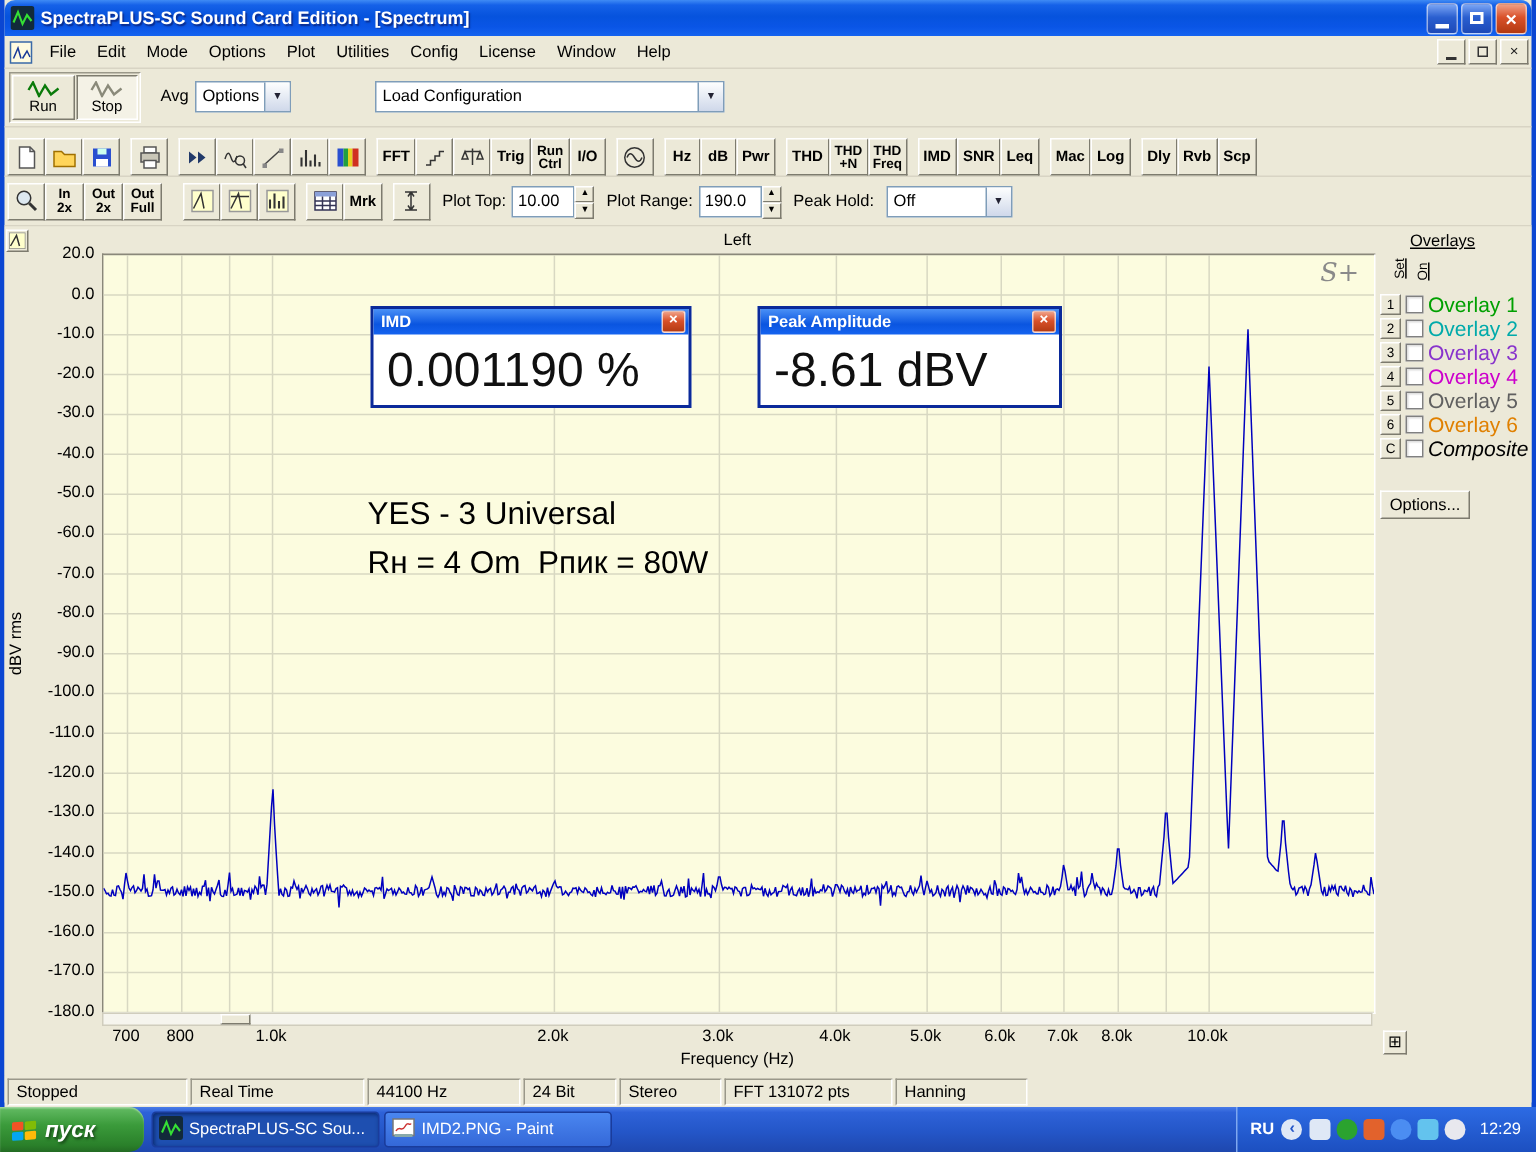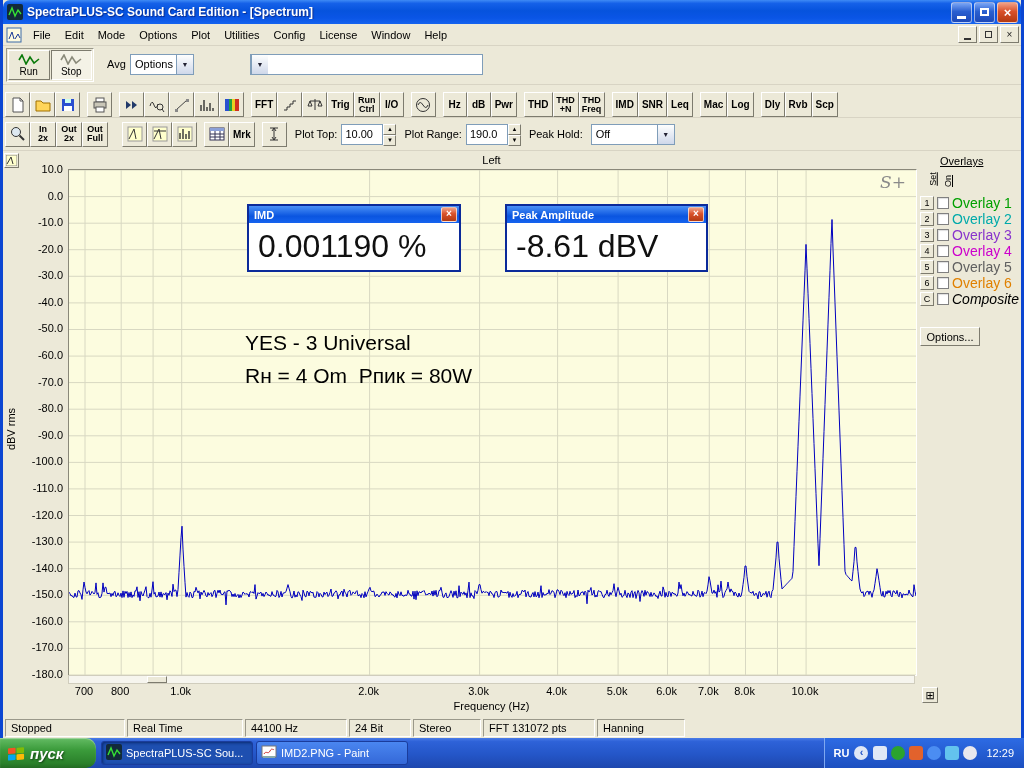--- a/index.html
+++ b/index.html
@@ -192,20 +192,21 @@
             </svg>
         <span>Stop</span>
       </button>
     </div>
     <span class="lbl avg-lbl">Avg</span>
     <div class="combo avg-combo">
       <span class="combo-text">Options</span>
       <span class="combo-arrow">▼</span>
     </div>
     <div class="combo config-combo">
+      <span class="combo-text">Load Configuration</span>
       <span class="combo-arrow">▼</span>
     </div>
   </div>
 
   <div class="toolbar t2">
     <button class="btn3d tb">
           <svg width="16" height="16" viewBox="0 0 16 16">
             <path d="M3 1 h7 l3 3 v11 H3 z" fill="#fff" stroke="#555"></path>
             <path d="M10 1 v3 h3" fill="none" stroke="#555"></path>
           </svg>
@@ -407,21 +408,21 @@
     <div class="plot-frame">
       <svg id="plot-svg" width="847" height="505">
         <rect id="plot-bg" x="0" y="0" width="847" height="505" fill="#FCFCDF"></rect>
         <path id="gridpath" fill="none" stroke-width="1" stroke="#D8D8C2" d="M0 0.0H847M0 26.6H847M0 53.2H847M0 79.7H847M0 106.3H847M0 132.9H847M0 159.5H847M0 186.1H847M0 212.6H847M0 239.2H847M0 265.8H847M0 292.4H847M0 318.9H847M0 345.5H847M0 372.1H847M0 398.7H847M0 425.3H847M0 451.8H847M0 478.4H847M0 505.0H847M16.0 0V505M52.2 0V505M84.1 0V505M112.7 0V505M300.6 0V505M410.6 0V505M488.6 0V505M549.1 0V505M598.5 0V505M640.3 0V505M676.5 0V505M708.5 0V505M737.1 0V505"></path>
         <polyline id="trace" fill="none" stroke-width="1" stroke="#0000BE" points="0,422.1 1,423.7 2,425.9 3,425.5 4,427.1 5,427.4 6,423.1 7,426.8 8,427.1 9,420.9 10,420.6 11,423.0 12,424.8 13,429.4 14,419.8 15,412.0 16,417.4 17,422.0 18,423.8 19,421.7 20,420.6 21,425.1 22,423.8 23,421.4 24,422.6 25,424.0 26,422.3 27,412.9 28,424.4 29,422.7 30,427.5 31,427.4 32,427.1 33,423.3 34,412.9 35,422.1 36,417.3 37,417.3 38,423.4 39,423.5 40,423.5 41,423.0 42,426.7 43,423.4 44,425.6 45,422.1 46,421.3 47,426.7 48,425.9 49,422.8 50,425.3 51,426.5 52,423.1 53,427.6 54,420.9 55,427.3 56,421.3 57,423.6 58,421.4 59,427.5 60,422.5 61,427.1 62,421.9 63,427.6 64,424.9 65,426.4 66,420.9 67,420.9 68,416.8 69,427.4 70,421.7 71,430.8 72,421.5 73,424.4 74,426.0 75,423.0 76,420.1 77,416.7 78,426.5 79,427.6 80,427.7 81,423.3 82,427.2 83,420.0 84,411.7 85,424.2 86,422.3 87,426.9 88,426.6 89,426.0 90,422.0 91,427.1 92,421.9 93,427.3 94,423.7 95,424.0 96,424.7 97,422.6 98,429.8 99,423.1 100,425.3 101,420.8 102,422.3 103,426.5 104,414.2 105,421.6 106,420.1 107,420.2 108,426.6 109,419.6 110,402.3 111,385.1 112,367.8 113,356.2 114,379.1 115,396.4 116,412.3 117,427.1 118,422.5 119,426.3 120,427.3 121,422.1 122,423.3 123,427.6 124,427.3 125,421.4 126,422.0 127,417.3 128,420.5 129,422.9 130,420.8 131,428.9 132,422.0 133,424.8 134,422.7 135,420.4 136,422.6 137,425.8 138,426.9 139,422.5 140,425.2 141,423.7 142,422.6 143,426.7 144,424.6 145,420.9 146,420.4 147,427.6 148,423.4 149,420.2 150,422.9 151,420.0 152,424.2 153,424.3 154,424.8 155,422.4 156,421.8 157,434.9 158,420.8 159,421.4 160,420.0 161,421.3 162,422.0 163,426.6 164,424.0 165,426.7 166,423.5 167,426.9 168,425.6 169,424.4 170,427.9 171,424.7 172,427.5 173,425.1 174,422.0 175,422.9 176,424.4 177,423.4 178,424.3 179,424.0 180,427.0 181,422.0 182,421.7 183,422.7 184,421.8 185,423.5 186,414.6 187,429.1 188,426.0 189,422.6 190,423.7 191,423.0 192,422.2 193,426.1 194,423.4 195,426.6 196,424.6 197,422.0 198,423.3 199,425.3 200,424.7 201,426.1 202,426.2 203,421.6 204,425.1 205,425.2 206,426.7 207,426.2 208,420.4 209,421.9 210,427.5 211,425.7 212,421.4 213,427.0 214,423.3 215,422.9 216,422.6 217,421.7 218,418.1 219,414.6 220,418.2 221,421.8 222,426.4 223,428.1 224,425.8 225,421.0 226,427.2 227,424.9 228,426.9 229,421.8 230,422.3 231,425.0 232,426.6 233,430.5 234,420.1 235,423.0 236,426.4 237,426.9 238,421.2 239,422.0 240,425.9 241,421.6 242,421.8 243,423.1 244,422.2 245,427.2 246,427.1 247,427.3 248,421.6 249,422.6 250,426.9 251,423.3 252,424.3 253,426.7 254,427.0 255,422.1 256,424.6 257,423.0 258,422.2 259,426.6 260,425.2 261,422.4 262,419.0 263,426.4 264,426.0 265,423.1 266,422.5 267,420.8 268,422.6 269,428.9 270,424.8 271,424.8 272,422.0 273,421.0 274,426.4 275,419.2 276,422.6 277,423.5 278,427.0 279,421.9 280,420.8 281,420.4 282,425.3 283,424.3 284,421.9 285,422.9 286,423.9 287,421.6 288,420.6 289,425.7 290,425.4 291,424.5 292,427.7 293,423.5 294,424.6 295,427.8 296,421.7 297,426.9 298,424.1 299,421.6 300,419.0 301,417.3 302,420.9 303,421.9 304,421.2 305,421.3 306,426.6 307,426.0 308,424.1 309,425.5 310,427.0 311,425.1 312,424.6 313,422.1 314,422.3 315,421.9 316,425.4 317,421.7 318,423.3 319,424.5 320,425.0 321,421.9 322,423.0 323,425.0 324,424.6 325,426.4 326,427.1 327,423.4 328,427.9 329,421.4 330,424.4 331,425.6 332,421.8 333,425.5 334,425.5 335,426.4 336,424.8 337,425.5 338,425.1 339,420.3 340,423.8 341,424.1 342,426.0 343,426.1 344,421.2 345,429.1 346,421.2 347,429.7 348,420.8 349,425.6 350,421.8 351,422.1 352,423.0 353,421.3 354,421.5 355,420.5 356,422.8 357,425.2 358,424.2 359,424.6 360,423.0 361,424.1 362,424.5 363,421.0 364,426.1 365,420.6 366,425.1 367,420.3 368,426.8 369,425.4 370,420.6 371,420.4 372,417.3 373,422.2 374,427.2 375,427.3 376,424.3 377,422.9 378,427.6 379,427.4 380,426.7 381,423.5 382,420.7 383,423.5 384,427.4 385,421.2 386,425.4 387,420.8 388,427.9 389,427.5 390,415.7 391,426.7 392,422.1 393,423.5 394,424.3 395,421.8 396,425.1 397,422.9 398,427.8 399,420.5 400,412.1 401,427.6 402,422.8 403,426.0 404,425.9 405,428.6 406,420.6 407,421.6 408,423.8 409,420.2 410,414.6 411,414.6 412,419.7 413,423.2 414,421.5 415,421.7 416,422.8 417,421.5 418,422.5 419,422.3 420,425.7 421,421.3 422,421.9 423,424.0 424,424.4 425,427.6 426,422.5 427,421.6 428,421.6 429,427.1 430,426.9 431,425.7 432,420.0 433,422.5 434,421.9 435,423.0 436,422.2 437,422.8 438,423.1 439,421.4 440,427.5 441,422.2 442,425.9 443,427.4 444,423.5 445,426.6 446,425.5 447,424.9 448,421.4 449,427.7 450,424.5 451,424.4 452,424.1 453,420.3 454,421.0 455,421.8 456,420.0 457,426.9 458,423.2 459,421.5 460,426.4 461,426.7 462,427.1 463,424.1 464,422.5 465,426.9 466,421.6 467,426.8 468,426.0 469,422.1 470,427.8 471,423.7 472,415.7 473,427.5 474,422.5 475,425.3 476,424.6 477,425.0 478,423.2 479,423.9 480,419.6 481,424.5 482,423.2 483,420.6 484,421.4 485,422.2 486,427.7 487,424.2 488,419.9 489,419.9 490,421.7 491,424.6 492,420.2 493,421.2 494,424.1 495,425.7 496,422.7 497,427.7 498,421.4 499,424.5 500,425.5 501,421.3 502,424.4 503,423.5 504,423.3 505,420.5 506,427.6 507,425.5 508,426.7 509,420.0 510,425.9 511,425.1 512,422.4 513,422.4 514,421.7 515,425.1 516,421.1 517,422.5 518,433.8 519,420.2 520,422.1 521,420.3 522,417.5 523,425.1 524,423.8 525,420.2 526,427.1 527,425.1 528,426.9 529,421.2 530,420.6 531,421.8 532,421.5 533,424.3 534,426.9 535,427.7 536,424.6 537,424.4 538,420.2 539,424.6 540,426.4 541,422.3 542,424.8 543,422.7 544,420.6 545,413.7 546,422.0 547,426.7 548,421.7 549,417.3 550,420.9 551,424.9 552,423.2 553,427.3 554,426.4 555,425.0 556,420.3 557,425.4 558,427.6 559,422.9 560,424.0 561,427.5 562,422.2 563,420.7 564,427.6 565,423.7 566,421.6 567,428.5 568,424.0 569,420.4 570,422.8 571,431.5 572,423.4 573,420.6 574,422.7 575,426.4 576,420.3 577,425.2 578,421.6 579,422.2 580,423.8 581,426.6 582,422.3 583,426.5 584,425.1 585,422.9 586,424.5 587,426.6 588,425.8 589,428.5 590,424.1 591,421.2 592,425.8 593,426.1 594,416.9 595,420.0 596,427.3 597,422.4 598,426.1 599,426.8 600,421.3 601,422.3 602,426.5 603,422.4 604,422.8 605,424.3 606,423.6 607,425.4 608,426.3 609,423.0 610,412.1 611,418.7 612,414.6 613,421.2 614,425.8 615,423.1 616,426.3 617,424.3 618,421.6 619,423.0 620,425.0 621,424.4 622,425.8 623,425.9 624,421.3 625,424.8 626,424.9 627,426.4 628,425.9 629,420.1 630,421.6 631,427.2 632,425.4 633,421.1 634,426.7 635,423.0 636,422.6 637,423.6 638,421.1 639,414.9 640,406.7 641,410.8 642,417.0 643,423.2 644,423.1 645,420.1 646,423.4 647,421.6 648,427.3 649,414.8 650,422.1 651,420.7 652,411.1 653,421.6 654,427.6 655,426.3 656,422.4 657,420.4 658,418.9 659,412.0 660,418.3 661,422.2 662,418.9 663,421.2 664,421.7 665,425.7 666,422.0 667,423.3 668,426.0 669,427.1 670,423.0 671,426.5 672,426.3 673,421.9 674,414.6 675,407.3 676,396.0 677,396.0 678,406.7 679,414.0 680,421.3 681,422.5 682,422.6 683,423.2 684,421.3 685,425.5 686,424.8 687,423.1 688,425.0 689,428.9 690,421.8 691,421.8 692,427.0 693,426.0 694,423.5 695,424.0 696,424.4 697,421.3 698,427.2 699,423.0 700,421.2 701,426.5 702,427.7 703,421.3 704,419.8 705,409.1 706,398.5 707,387.9 708,372.1 709,372.1 710,388.2 711,398.9 712,409.5 713,418.9 714,417.9 715,416.8 716,415.8 717,414.7 718,413.6 719,412.6 720,411.5 721,410.4 722,409.4 723,408.3 724,401.5 725,376.5 726,351.4 727,326.3 728,301.3 729,276.2 730,251.2 731,226.1 732,201.0 733,176.0 734,150.9 735,125.9 736,100.8 737,74.4 738,98.2 739,123.2 740,148.3 741,173.4 742,198.4 743,223.5 744,248.5 745,273.6 746,298.7 747,323.7 748,348.8 749,373.8 750,395.7 751,368.8 752,342.0 753,315.1 754,288.3 755,261.4 756,234.6 757,207.8 758,180.9 759,154.1 760,127.2 761,100.4 762,73.5 763,49.5 764,79.1 765,105.9 766,132.8 767,159.6 768,186.4 769,213.3 770,240.1 771,267.0 772,293.8 773,320.7 774,347.5 775,374.3 776,401.2 777,404.5 778,405.6 779,406.8 780,407.9 781,409.1 782,410.3 783,410.8 784,401.3 785,391.7 786,377.4 787,377.4 788,391.9 789,401.4 790,411.0 791,419.0 792,421.9 793,423.1 794,421.6 795,426.6 796,425.2 797,422.0 798,421.7 799,421.0 800,424.6 801,421.0 802,423.0 803,427.3 804,422.4 805,419.9 806,413.3 807,406.6 808,398.7 809,404.0 810,410.7 811,417.3 812,424.0 813,426.2 814,421.3 815,427.0 816,426.8 817,421.3 818,424.1 819,420.5 820,423.0 821,420.5 822,425.6 823,426.9 824,421.1 825,420.9 826,423.0 827,423.9 828,420.4 829,425.2 830,426.8 831,422.1 832,423.5 833,427.9 834,423.9 835,424.1 836,425.2 837,423.9 838,424.8 839,424.6 840,420.0 841,423.7 842,424.2 843,426.3 844,426.7 845,414.7 846,421.3 847,426.1 "></polyline>
       </svg>
       <span class="logo">S+</span>
     </div>
 
     <div id="y-labels">
-          <div class="ytick" style="top: 12px;">10.0</div>
+          <div class="ytick" style="top: 12px;">20.0</div>
           <div class="ytick" style="top: 38.5789px;">0.0</div>
           <div class="ytick" style="top: 65.1579px;">-10.0</div>
           <div class="ytick" style="top: 91.7368px;">-20.0</div>
           <div class="ytick" style="top: 118.316px;">-30.0</div>
           <div class="ytick" style="top: 144.895px;">-40.0</div>
           <div class="ytick" style="top: 171.474px;">-50.0</div>
           <div class="ytick" style="top: 198.053px;">-60.0</div>
           <div class="ytick" style="top: 224.632px;">-70.0</div>
           <div class="ytick" style="top: 251.211px;">-80.0</div>
           <div class="ytick" style="top: 277.789px;">-90.0</div>

